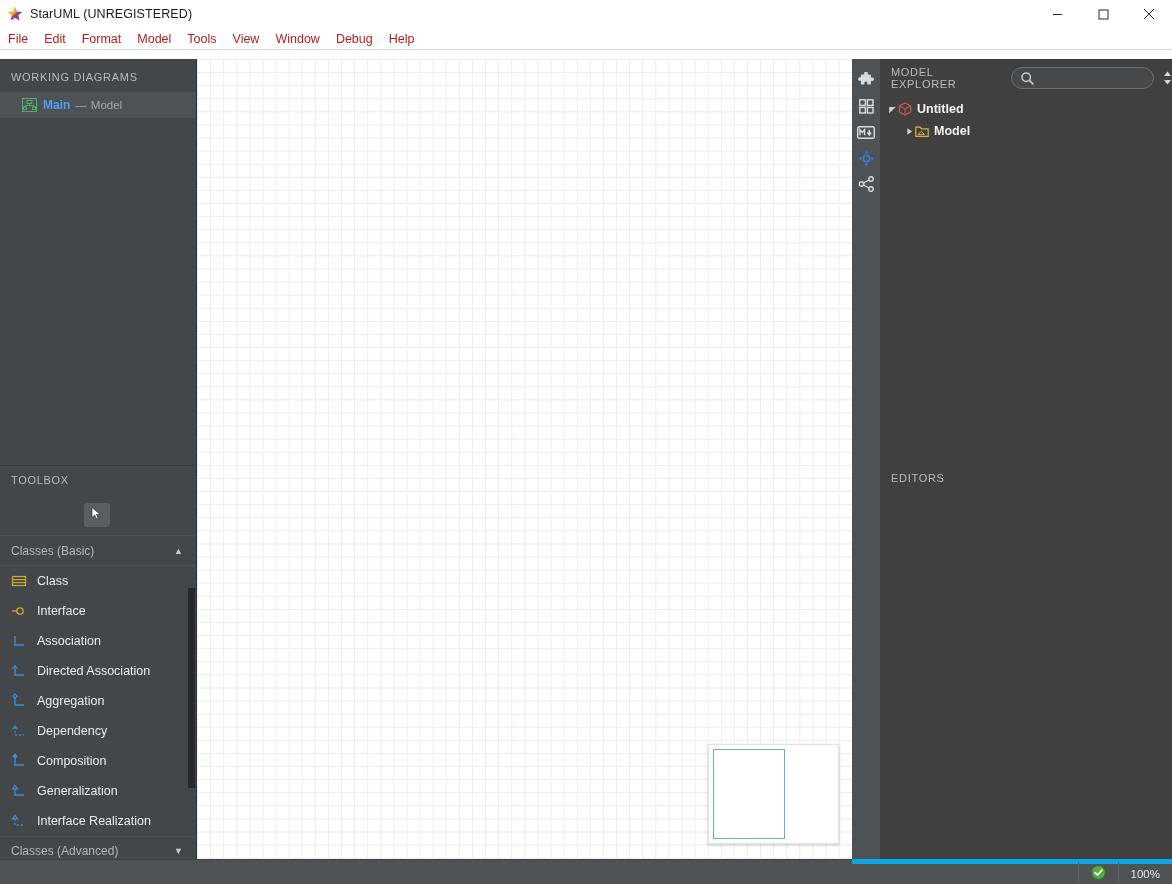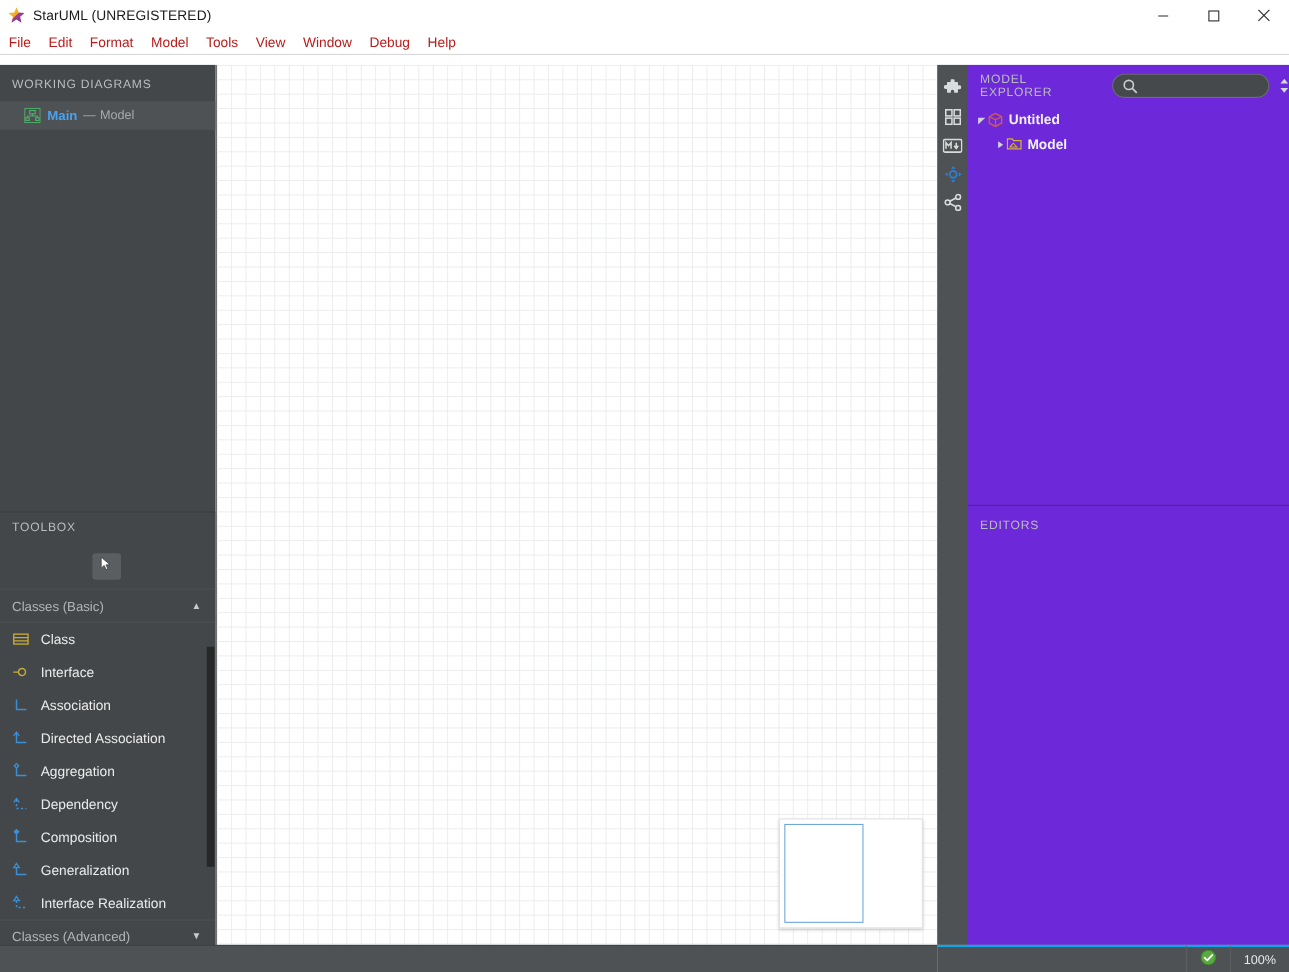--- a/index.html
+++ b/index.html
@@ -121,21 +121,21 @@
     background: #4e5254; display: flex; flex-direction: column; align-items: center;
     padding-top: 8px;
   }
   .rail-btn {
     width: 28px; height: 26px; display: flex; align-items: center; justify-content: center;
   }
 
   
   .right-panel {
     position: absolute; left: 880px; top: 59px; width: 292px; height: 800px;
-    background: #6d28d9;
+    background: #404040;
   }
   .me-header {
     height: 37px; display: flex; align-items: center; padding-left: 11px;
   }
   .me-title { font-size: 11px; color: #b9bcbe; letter-spacing: .7px; }
   .me-search {
     position: relative; margin-left: 11px; width: 146px; height: 22px;
     border: 1px solid #6a6e70; border-radius: 11px; background: #46494b;
     display: flex; align-items: center;
   }
@@ -158,21 +158,21 @@
   .editors {
     position: absolute; left: 0; top: 400px; width: 292px; height: 400px;
     border-top: 1px solid #3f4244;
   }
   .ed-title { font-size: 11px; color: #b9bcbe; letter-spacing: .7px; padding: 12px 0 0 11px; }
 
   
   .statusbar {
     position: absolute; left: 852px; top: 859px; width: 320px; height: 25px;
     background: #4e5254; display: flex; align-items: center; justify-content: flex-end;
-    border-top: 2px solid #0ea5e9;
+    border-top: 5px solid #0ea5e9;
   }
   .sb-cell { height: 25px; display: flex; align-items: center; padding: 0 12px;
              border-left: 1px solid #5c6062; }
   .sb-zoom { font-size: 11.5px; color: #e6e7e8; }
   .statusbar-left {
     position: absolute; left: 0; top: 859px; width: 852px; height: 25px;
     background: #4e5254; border-top: 1px solid #3f4244;
   }
 </style>
 </head>

